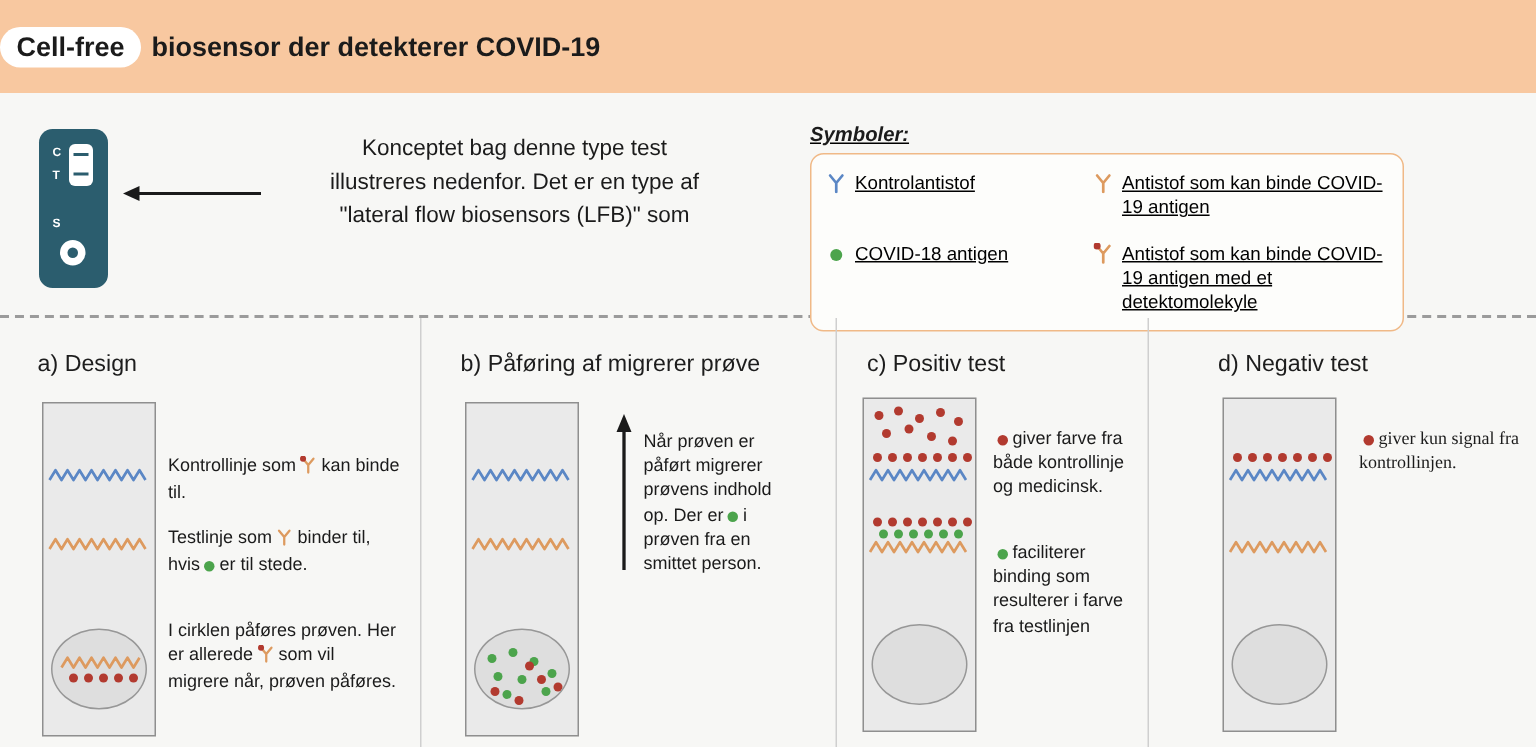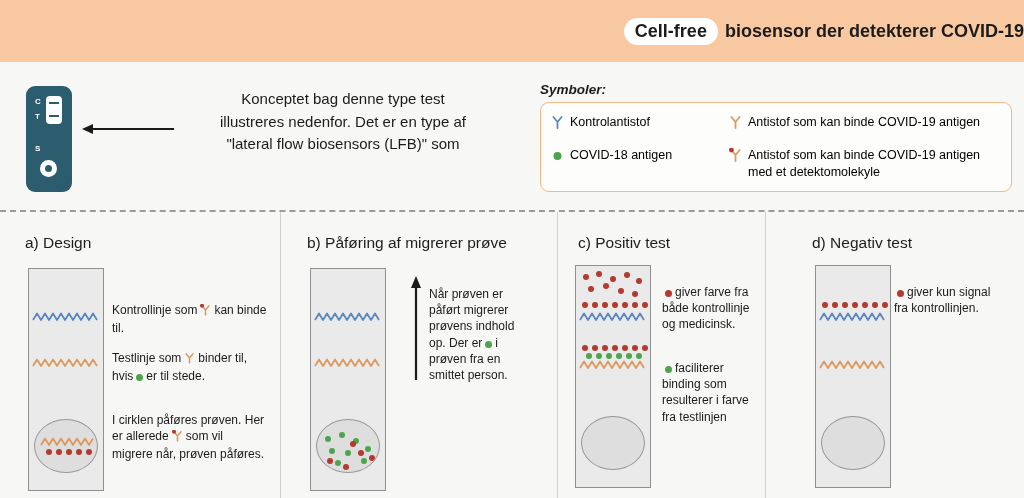--- a/index.html
+++ b/index.html
@@ -1,36 +1,36 @@
 <!DOCTYPE html>
 <html><head>
 <meta charset="utf-8">
 <style>
   * { box-sizing: border-box; margin: 0; padding: 0; }
   html,body { font-family: "Liberation Sans", sans-serif; background:#e9e9e9; }
   .page { position:relative; width:1024px; height:498px; background:#f7f7f5; overflow:hidden; }
 
   
-  .topbar { height:62px; background:#f8c8a0; display:flex; align-items:center; justify-content:flex-end; }
+  .topbar { height:62px; background:#f8c8a0; display:flex; align-items:center; justify-content:flex-start; }
   .title { font-size:18px; font-weight:bold; color:#1b1b1b; display:flex; align-items:center; }
   .pill { background:#ffffff; border-radius:16px; padding:3px 11px; margin-right:7px; }
 
   
   .intro { position:relative; height:148px; }
   .device { position:absolute; left:26px; top:24px; width:46px; height:106px; background:#2b5d6e; border-radius:9px; }
   .dev-letter { position:absolute; color:#ffffff; font-size:8px; font-weight:bold; }
   .device-window { position:absolute; left:20px; top:10px; width:16px; height:28px; background:#ffffff; border-radius:4px; }
   .dw-line { position:absolute; left:3px; width:10px; height:2px; background:#2b5d6e; }
   .device-circle { position:absolute; left:14px; top:74px; width:17px; height:17px; background:#ffffff; border-radius:50%; }
   .device-dot { position:absolute; left:5px; top:5px; width:7px; height:7px; background:#2b5d6e; border-radius:50%; }
   .intro-arrow { position:absolute; left:80px; top:60px; }
   .intro-text { position:absolute; left:176px; top:26px; width:334px; font-size:15px; line-height:1.5; text-align:center; color:#1b1b1b; }
 
   
-  .legend { position:absolute; left:540px; top:20px; width:472px; }
+  .legend { position:absolute; left:540px; top:20px; width:396px;text-decoration:underline; }
   .legend-title { font-style:italic; font-weight:bold; font-size:13.5px; color:#1b1b1b; margin-bottom:5px; }
   .legend-box { border:1.5px solid #f0b987; border-radius:9px; background:#fdfdfb; padding:11px 10px; display:grid; grid-template-columns:172px 1fr; row-gap:14px; column-gap:6px; }
   .legend-item { display:flex; gap:6px; font-size:12.5px; line-height:1.3; align-items:flex-start; color:#000000; }
   .icw { flex:0 0 auto; margin-top:1px; }
 
   .dashed { height:0; border-top:2px dashed #9b9b9b; }
 
   
   .panels { position:relative; height:286px; display:flex;justify-content:space-between; }
   .panel { position:relative; height:100%; }
@@ -297,19 +297,19 @@
         </div>
         <svg class="zig" style="top:45px;" width="70" height="11">
           <path d="M1 9 L5 2.5 L9 9 L13 2.5 L17 9 L21 2.5 L25 9 L29 2.5 L33 9 L37 2.5 L41 9 L45 2.5 L49 9 L53 2.5 L57 9 L61 2.5 L65 9" fill="none" stroke="#5b87c5" stroke-width="1.8" stroke-linejoin="round"></path>
         </svg>
         <svg class="zig" style="top:93px;" width="70" height="11">
           <path d="M1 9 L5 2.5 L9 9 L13 2.5 L17 9 L21 2.5 L25 9 L29 2.5 L33 9 L37 2.5 L41 9 L45 2.5 L49 9 L53 2.5 L57 9 L61 2.5 L65 9" fill="none" stroke="#dd9a5f" stroke-width="1.8" stroke-linejoin="round"></path>
         </svg>
         <div class="well"></div>
       </div>
 
-      <div class="ann" style="left:128px; top:72px; width:112px;">
+      <div class="ann" style="left:140px; top:72px; width:112px;font-family:Liberation Serif, serif;">
         <span class="idot red"></span><span>giver kun signal fra kontrollinjen.</span>
       </div>
     </div>
 
   </section>
 </div>
 
 </body></html>

